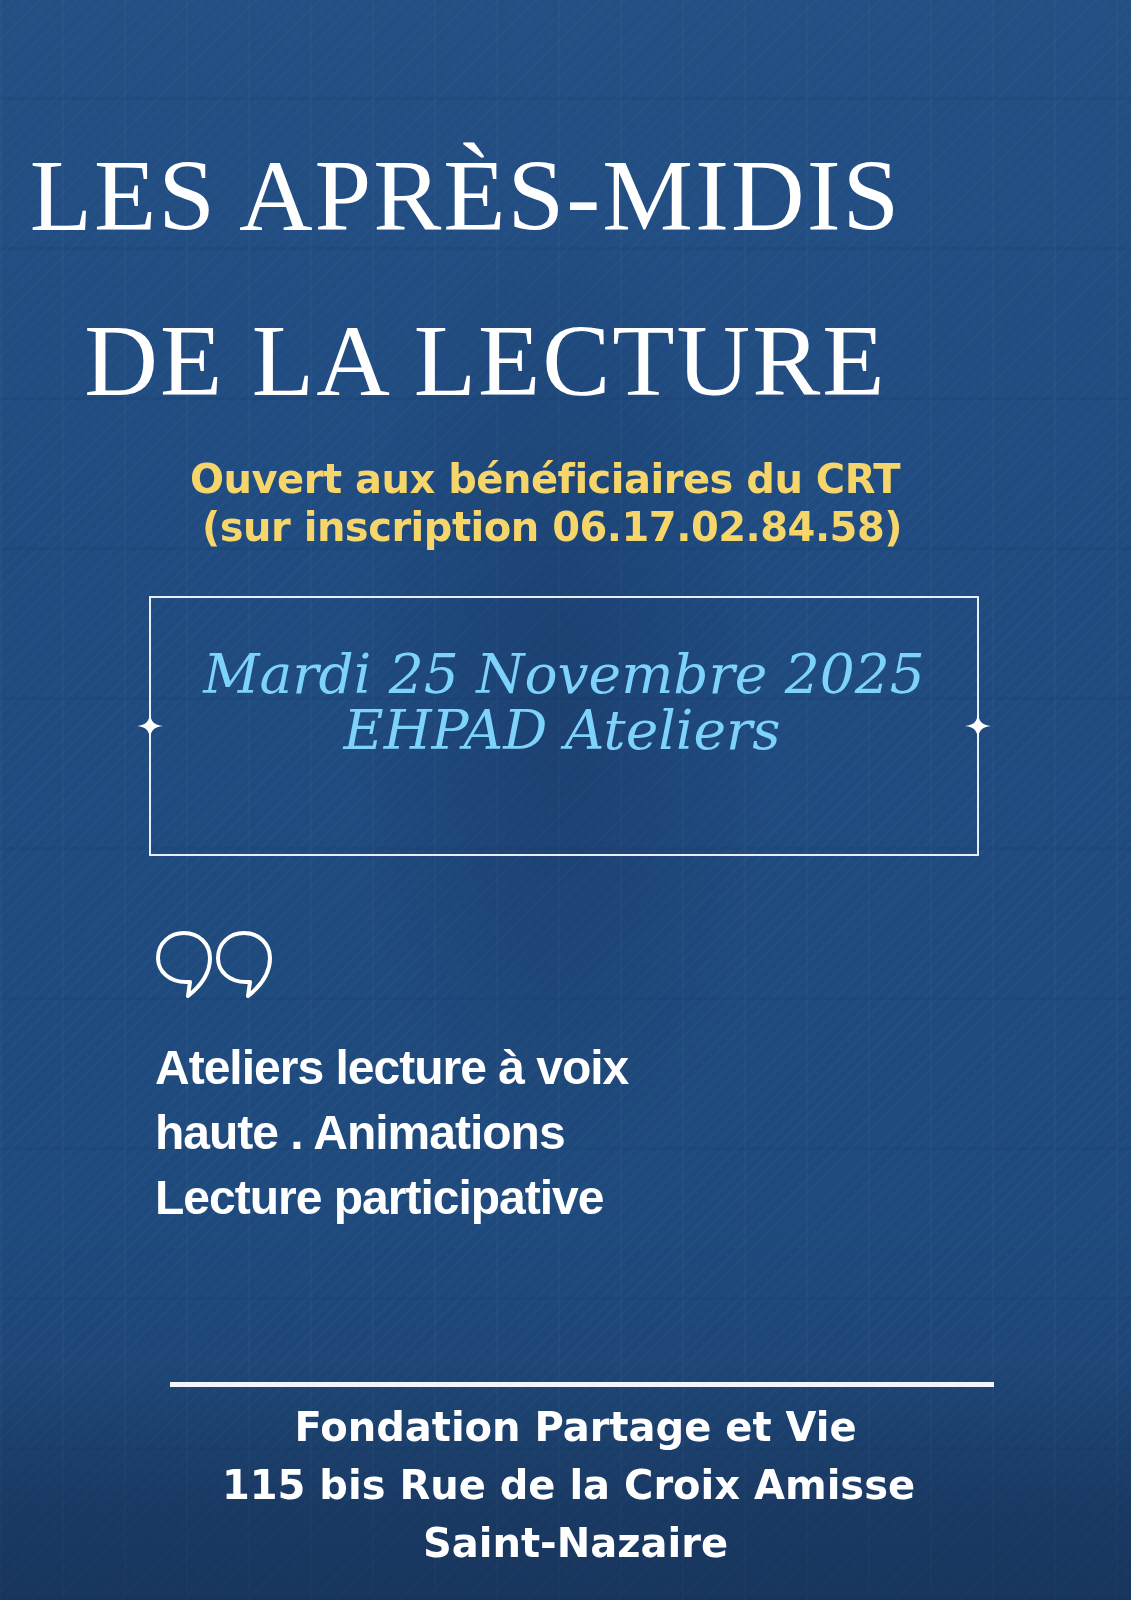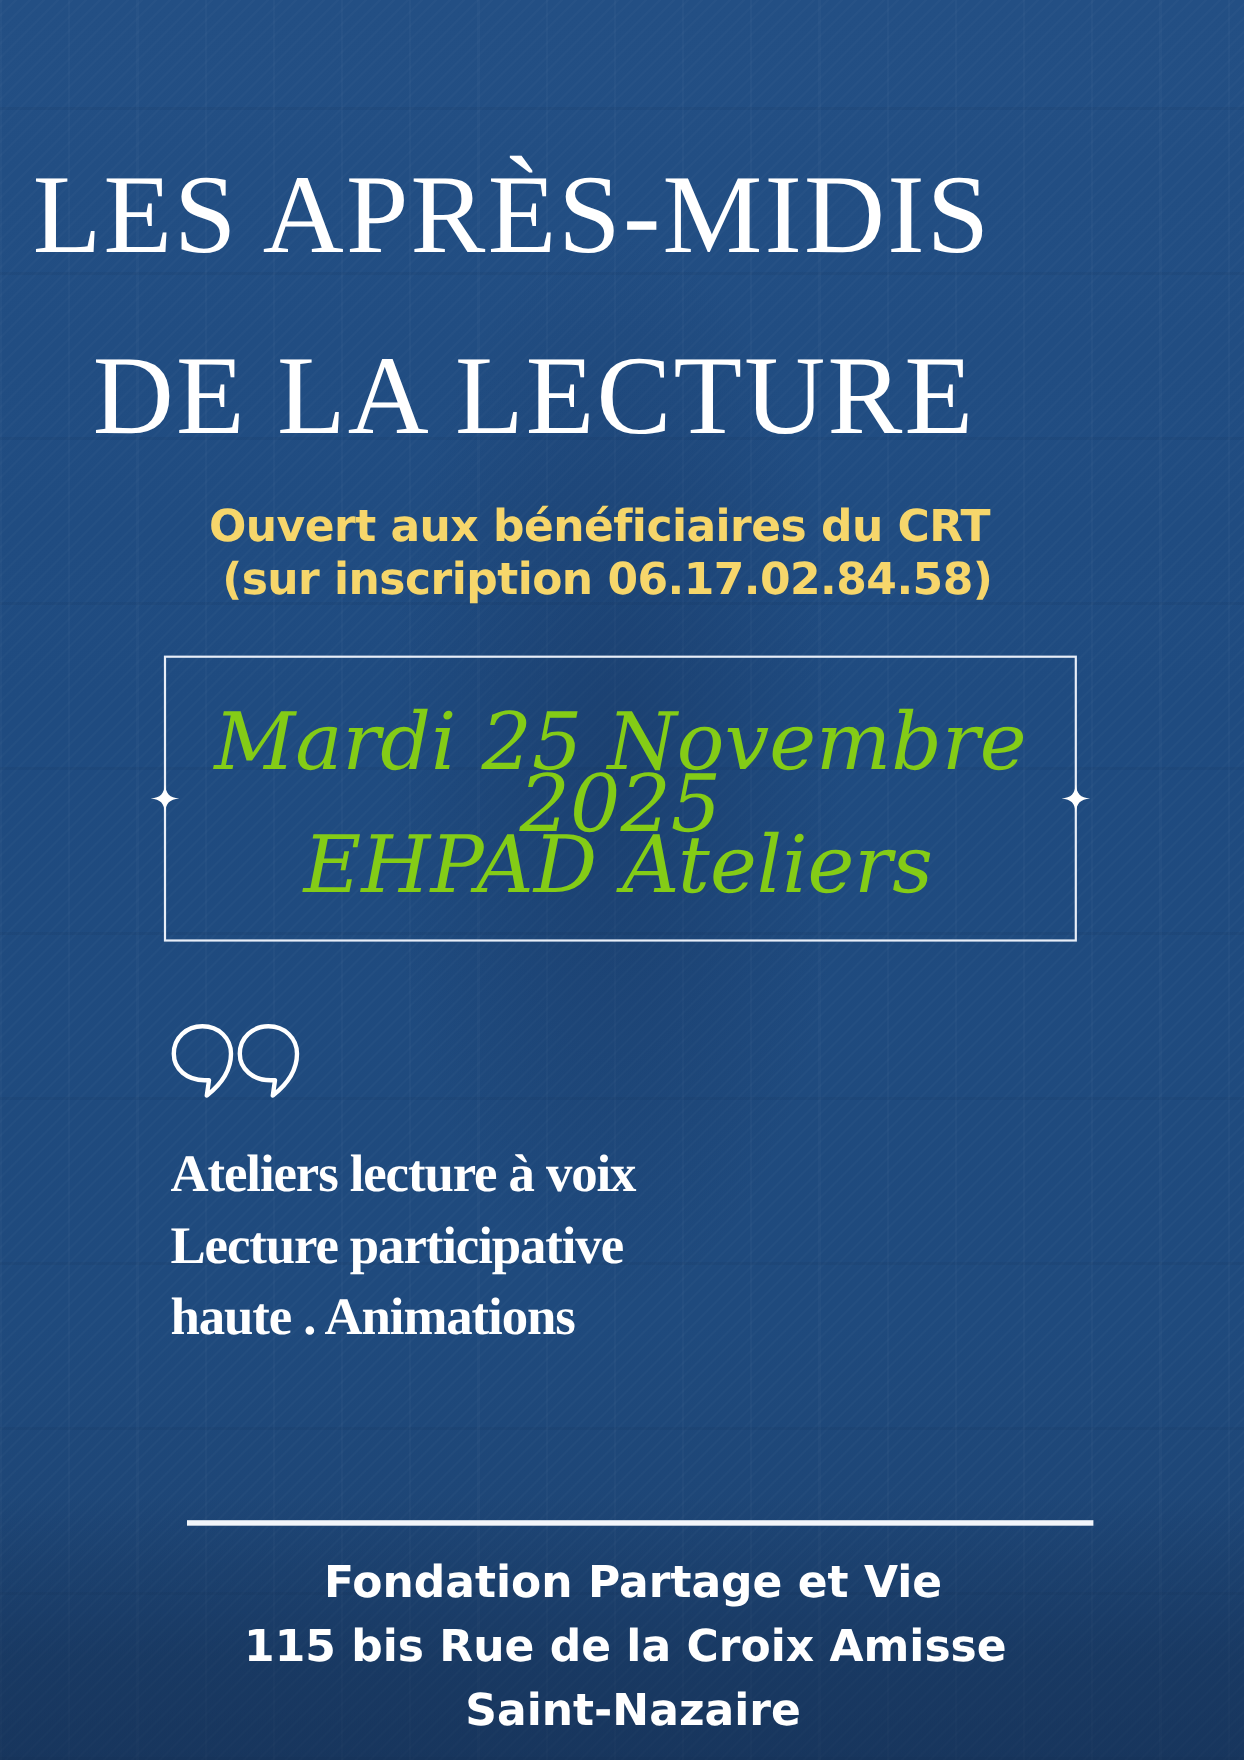--- a/index.html
+++ b/index.html
@@ -78,45 +78,45 @@
     }
     .sparkle.left { left: -14px; }
     .sparkle.right { right: -14px; }
 
     .event-text {
       position: absolute;
       left: 0;
       top: 48px;
       width: 100%;
       text-align: center;
-      color: #84cc16;
+      color: #7dd3fc;
       font-family: "DejaVu Serif", "Liberation Serif", serif;
       font-style: italic;
-      font-size: 72px;
+      font-size: 55px;
       line-height: 56px;
     }
     .event-text span { display: block; }
     .event-text .date { letter-spacing: 0px; }
     .event-text .time { padding-right: 10px; }
     .event-text .place { padding-right: 4px; }
 
     .quote-icon {
       position: absolute;
       left: 154px;
       top: 930px;
       width: 122px;
       height: 68px;
     }
 
     .activities {
       position: absolute;
       left: 155px;
       top: 1035px;
       color: #ffffff;
-      font-family: Liberation Serif, serif;
+      font-family: Liberation Sans, sans-serif;
       font-weight: bold;
       font-size: 48px;
       line-height: 65px;
       letter-spacing: -1px;
     }
     .activities span { display: block; }
 
     .divider {
       position: absolute;
       left: 170px;
@@ -133,21 +133,21 @@
       top: 1398px;
       text-align: center;
       color: #ffffff;
       font-family: "DejaVu Sans", sans-serif;
       font-weight: bold;
       font-size: 40px;
       line-height: 58px;
       letter-spacing: 0px;
     }
     .address span { display: block; }
-    .address .a1 { padding-left: 20px; margin-top: 12px; }
+    .address .a1 { padding-left: 20px; }
     .address .a2 { padding-left: 6px; }
     .address .a3 { padding-left: 20px; }
   </style>
 </head>
 <body>
 
 <div class="bg"></div>
 <div class="bg-bottom"></div>
 
 <h1 class="title l1">LES APRÈS-MIDIS</h1>
@@ -173,22 +173,22 @@
 
 <svg class="quote-icon" viewBox="0 0 122 68">
   <g fill="none" stroke="#ffffff" stroke-width="4" stroke-linejoin="round" stroke-linecap="round">
     <path d="M32 52 C16 52 4 42 4 28 C4 13 16 3 30 3 C45 3 56 14 56 28 C56 42 48 55 34 66 L36 52 Z"></path>
     <path d="M92 52 C76 52 64 42 64 28 C64 13 76 3 90 3 C105 3 116 14 116 28 C116 42 108 55 94 66 L96 52 Z"></path>
   </g>
 </svg>
 
 <div class="activities">
   <span>Ateliers lecture à voix</span>
+  <span>haute . Animations</span>
   <span>Lecture participative</span>
-  <span>haute . Animations</span>
 </div>
 
 <div class="divider"></div>
 
 <div class="address">
   <span class="a1">Fondation Partage et Vie</span>
   <span class="a2">115 bis Rue de la Croix Amisse</span>
   <span class="a3">Saint-Nazaire</span>
 </div>
 

